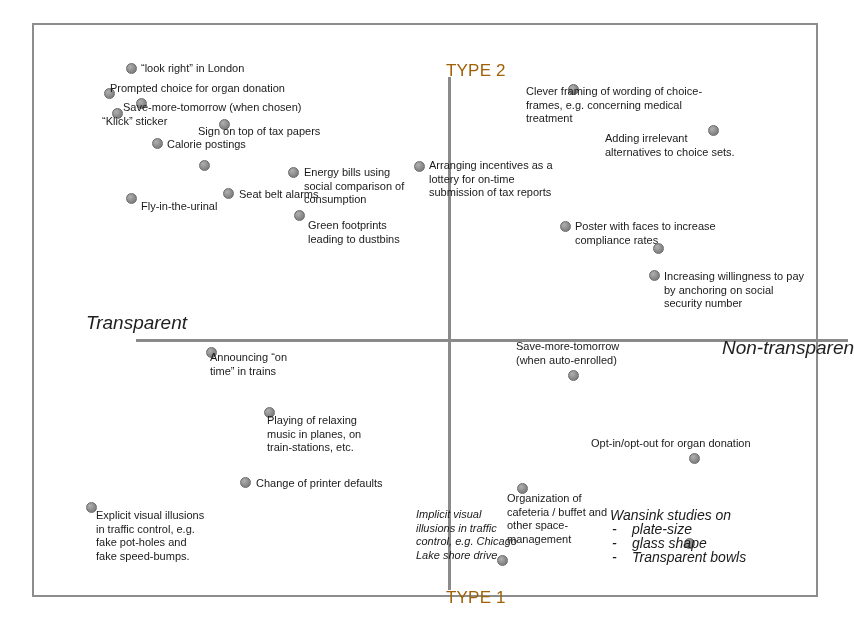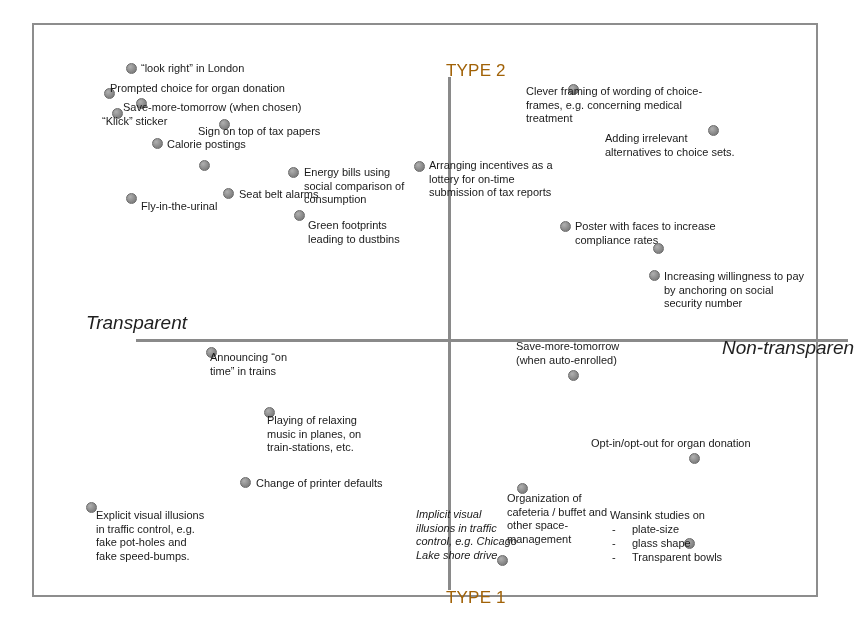--- a/index.html
+++ b/index.html
@@ -80,23 +80,24 @@
   
   .item-label {
     position: absolute;
     font-size: 11px;
     line-height: 13.5px;
     color: #1a1a1a;
     white-space: pre-line;
   }
   .bullet-list {
     position: absolute;
-    font-size: 11px;
+    font-size: 14px;
     line-height: 14px;
     color: #1a1a1a;
+    font-style: italic;
   }
   .bullet-list .bl-head { margin: 0 0 0 0; }
   .bullet-list .bl-row { display: flex; gap: 14px; padding-left: 2px; }
   .bullet-list .bl-dash { width: 6px; }
 </style>
 </head>
 <body>
 
 <div id="chart-root">
   <div id="plot-frame">

